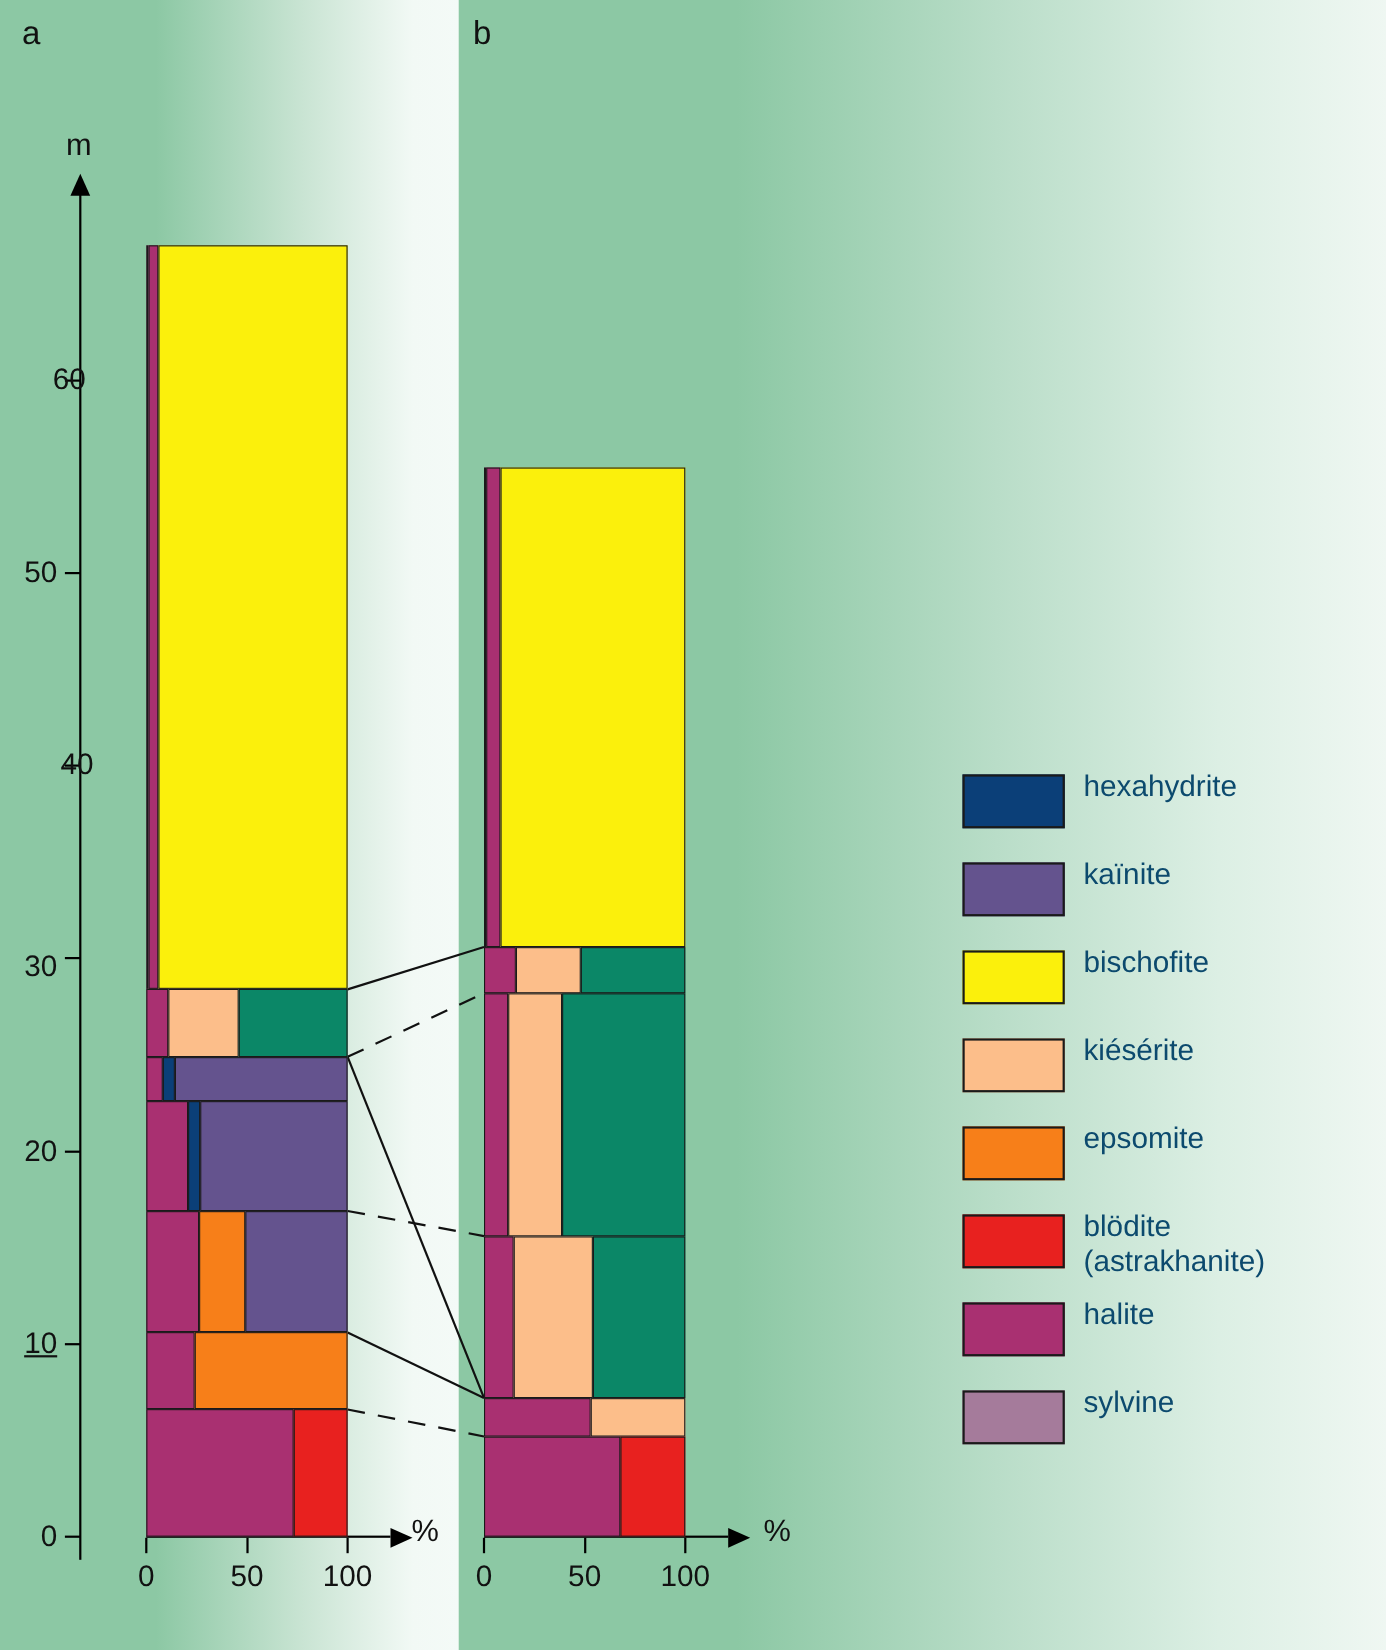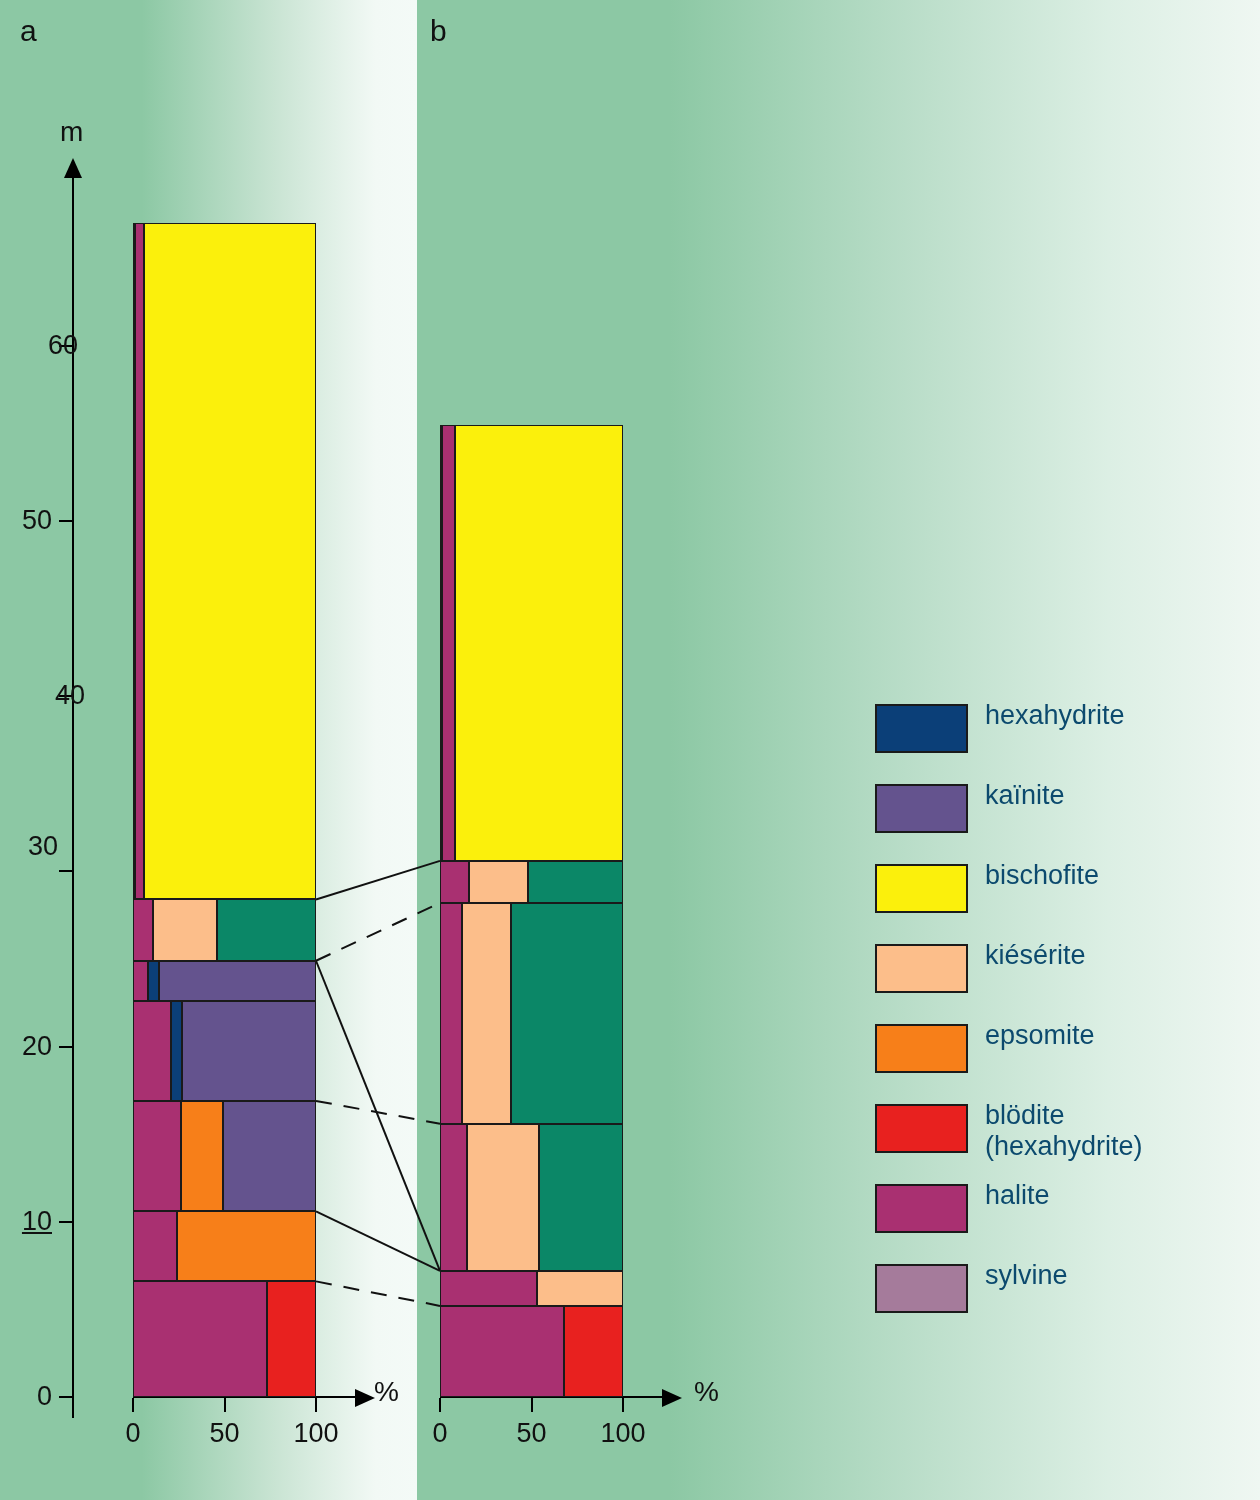--- a/index.html
+++ b/index.html
@@ -147,21 +147,21 @@
   <div class="axis-line" id="yaxis-line" style="left:72px; top:176px; width:2px; height:1242px;"></div>
 
   <div id="yticks-host">
       <div class="tick" style="left: 59px; top: 1396px;"></div>
       <div class="ticklabel" style="top: 1383px; left: 0px; width: 52px; text-align: right;">0</div>
       <div class="tick" style="left: 59px; top: 1220.8px;"></div>
       <div class="ticklabel" style="top: 1207.8px; left: 0px; width: 52px; text-align: right; text-decoration: underline;">10</div>
       <div class="tick" style="left: 59px; top: 1045.6px;"></div>
       <div class="ticklabel" style="top: 1032.6px; left: 0px; width: 52px; text-align: right;">20</div>
       <div class="tick" style="left: 59px; top: 870.4px;"></div>
-      <div class="ticklabel" style="top: 833px; left: 0px; width: 52px; text-align: left; margin-left: 28px;">30</div>
+      <div class="ticklabel" style="top: 865px; left: 0px; width: 52px; text-align: right;">30</div>
       <div class="tick" style="left: 59px; top: 695.2px;"></div>
       <div class="ticklabel" style="top: 682.2px; left: 0px; width: 52px; text-align: center; padding-left: 44px;">40</div>
       <div class="tick" style="left: 59px; top: 520px;"></div>
       <div class="ticklabel" style="top: 507px; left: 0px; width: 52px; text-align: right;">50</div>
       <div class="tick" style="left: 59px; top: 344.8px;"></div>
       <div class="ticklabel" style="top: 331.8px; left: 0px; width: 52px; text-align: right; margin-left: 26px;">60</div>
     </div>
 
   <div class="axis-line" id="xaxis-a-line" style="left:133px; top:1396px; width:222px; height:2px;"></div>
   <div class="arrowhead-right" style="left:355px; top:1389px;"></div>
@@ -253,21 +253,21 @@
         <div class="legend-swatch" style="background: rgb(252, 190, 138);"></div>
         <div class="legend-label">kiésérite</div>
       </div>
       <div class="legend-row">
         <div class="legend-swatch" style="background: rgb(247, 127, 25);"></div>
         <div class="legend-label">epsomite</div>
       </div>
       <div class="legend-row">
         <div class="legend-swatch" style="background: rgb(232, 33, 31);"></div>
         <div class="legend-label">blödite
-(hexahydrite)</div>
+(astrakhanite)</div>
       </div>
       <div class="legend-row">
         <div class="legend-swatch" style="background: rgb(169, 48, 113);"></div>
         <div class="legend-label">halite</div>
       </div>
       <div class="legend-row">
         <div class="legend-swatch" style="background: rgb(165, 123, 155);"></div>
         <div class="legend-label">sylvine</div>
       </div>
     </div>

